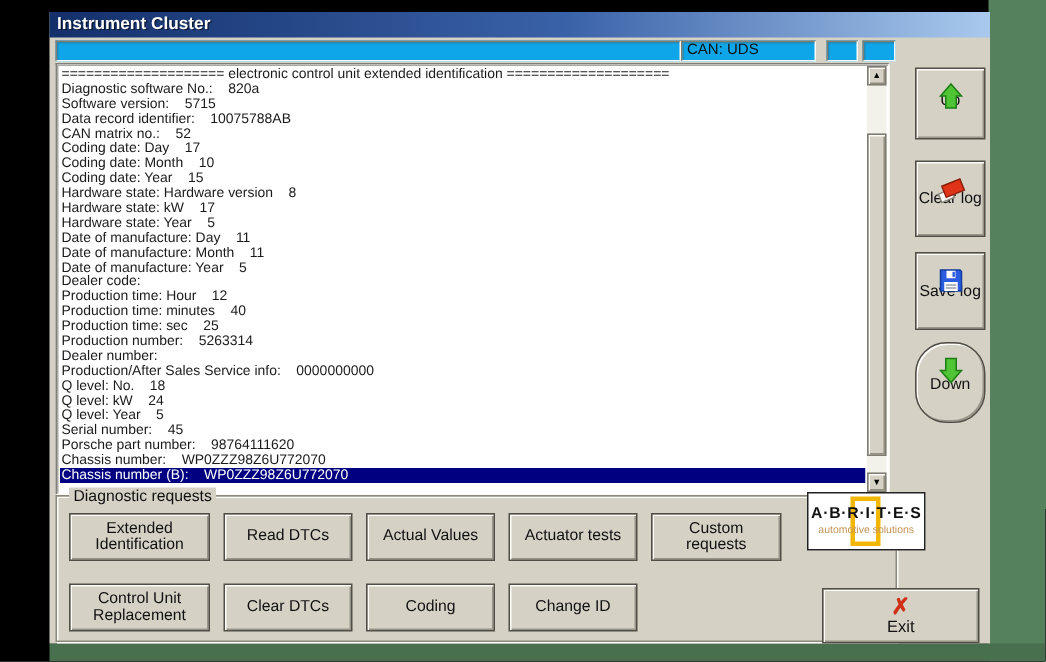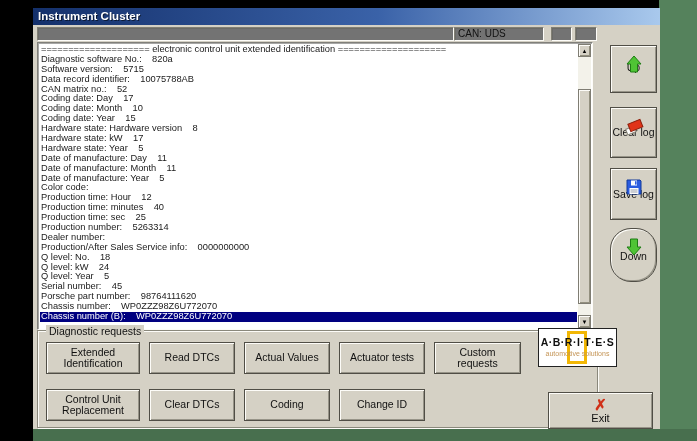--- a/index.html
+++ b/index.html
@@ -10,21 +10,21 @@
   .green-right  { position:absolute; left:659px; top:0; width:38px; height:441px; background:#55825c; }
   .green-bottom { position:absolute; left:33px; top:429px; width:664px; height:12px; background:#486f4e; }
 
   .window { position:absolute; left:33px; top:8px; width:627px; height:421px; background:#d5d1c5; }
 
   .titlebar { position:absolute; left:0; top:0; width:627px; height:17px;
     background:linear-gradient(90deg,#14306b 0%, #3a62a8 55%, #a9c9ed 100%);
     color:#fff; font-weight:bold; font-size:11.5px; line-height:17px; padding-left:5px;
     text-shadow:1px 1px 0 rgba(0,0,0,.55); }
 
-  .sunken { background:#737373; border:1px solid;
+  .sunken { background:#0ea5e9; border:1px solid;
     border-color:#817f74 #fdfcf8 #fdfcf8 #817f74;
     box-shadow:inset 1px 1px 0 rgba(90,88,80,.35); }
   .field-long { position:absolute; left:4px; top:19px; width:417px; height:14px; }
   .field-can  { position:absolute; left:421px; top:19px; width:90px; height:14px;
     font-size:10px; line-height:12px; padding-left:3px; color:#111; }
   .field-b1 { position:absolute; left:518px; top:19px; width:21px; height:14px; }
   .field-b2 { position:absolute; left:542px; top:19px; width:22px; height:14px; }
 
   .listbox { position:absolute; left:4px; top:34px; width:556px; height:288px; background:#fff;
     border:1px solid; border-color:#81807a #fdfcf8 #fdfcf8 #81807a;
@@ -109,21 +109,21 @@
           <div class="log-line">CAN matrix no.:    52</div>
           <div class="log-line">Coding date: Day    17</div>
           <div class="log-line">Coding date: Month    10</div>
           <div class="log-line">Coding date: Year    15</div>
           <div class="log-line">Hardware state: Hardware version    8</div>
           <div class="log-line">Hardware state: kW    17</div>
           <div class="log-line">Hardware state: Year    5</div>
           <div class="log-line">Date of manufacture: Day    11</div>
           <div class="log-line">Date of manufacture: Month    11</div>
           <div class="log-line">Date of manufacture: Year    5</div>
-          <div class="log-line">Color code:</div>
+          <div class="log-line">Dealer code:</div>
           <div class="log-line">Production time: Hour    12</div>
           <div class="log-line">Production time: minutes    40</div>
           <div class="log-line">Production time: sec    25</div>
           <div class="log-line">Production number:    5263314</div>
           <div class="log-line">Dealer number:</div>
           <div class="log-line">Production/After Sales Service info:    0000000000</div>
           <div class="log-line">Q level: No.    18</div>
           <div class="log-line">Q level: kW    24</div>
           <div class="log-line">Q level: Year    5</div>
           <div class="log-line">Serial number:    45</div>

